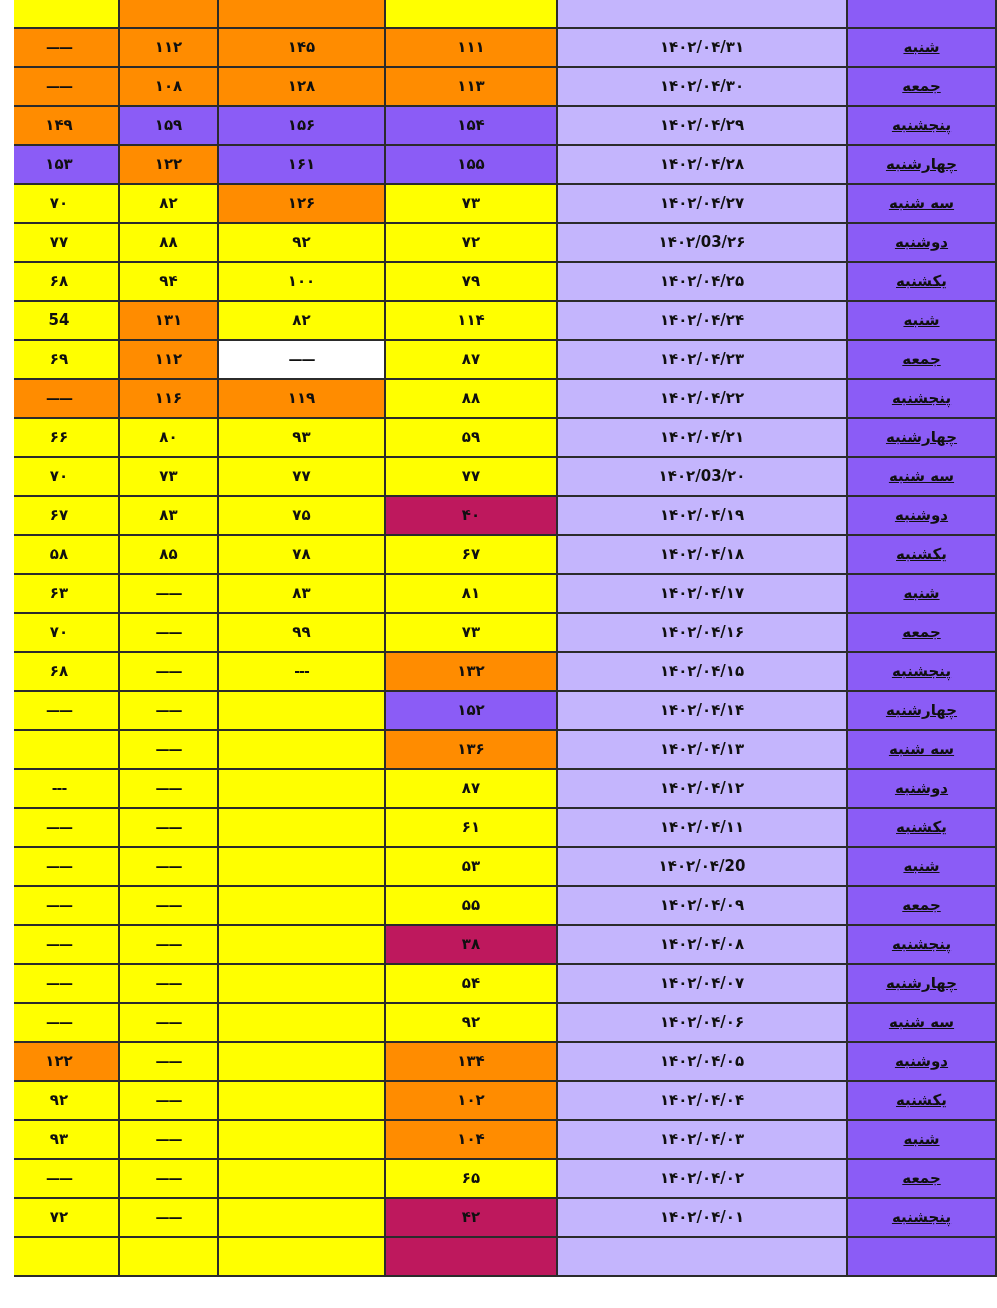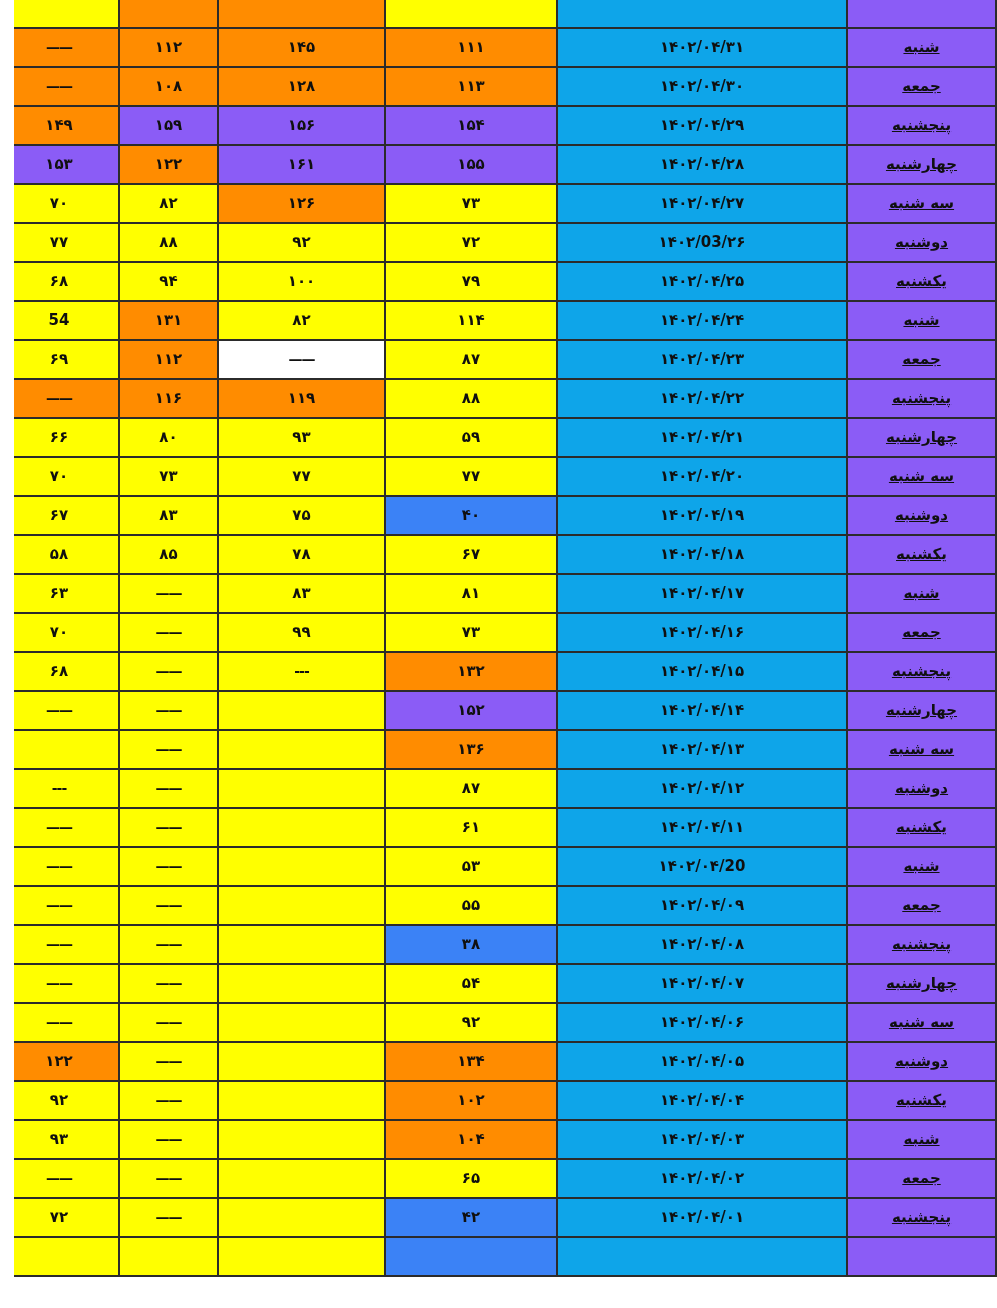--- a/index.html
+++ b/index.html
@@ -54,27 +54,27 @@
   }
 
   td.day-cell {
     background: #8b5cf6;
     font-size: 14.5px;
     font-weight: bold;
     border-right: none;
     text-decoration: underline;
   }
   td.date-cell {
-    background: #0ea5e9;
+    background: #c4b5fd;
     font-size: 15px;
     letter-spacing: 0.2px;
   }
 
   
-  td.st-green  { background: #3b82f6; margin-top: 41px; }
+  td.st-green  { background: #be185d; margin-top: 41px; }
   td.st-yellow { background: #ffff00; }
   td.st-orange { background: #ff8c00; }
   td.st-red    { background: #8b5cf6; }
   td.st-white  { background: #ffffff; }
 
   td .dash {
     display: inline-block;
     letter-spacing: -1px;
     font-weight: bold;
     font-size: 14px;
@@ -197,21 +197,21 @@
         <tr>
           <td class="day-cell">چهارشنبه</td>
           <td class="date-cell">۱۴۰۲/۰۴/۲۱</td>
           <td class="st-yellow">۵۹</td>
           <td class="st-yellow">۹۳</td>
           <td class="st-yellow">۸۰</td>
           <td class="st-yellow">۶۶</td>
         </tr>
         <tr>
           <td class="day-cell">سه شنبه</td>
-          <td class="date-cell">۱۴۰۲/۰۴/۲۰</td>
+          <td class="date-cell">۱۴۰۲/03/۲۰</td>
           <td class="st-yellow">۷۷</td>
           <td class="st-yellow">۷۷</td>
           <td class="st-yellow">۷۳</td>
           <td class="st-yellow">۷۰</td>
         </tr>
         <tr>
           <td class="day-cell">دوشنبه</td>
           <td class="date-cell">۱۴۰۲/۰۴/۱۹</td>
           <td class="st-green">۴۰</td>
           <td class="st-yellow">۷۵</td>

